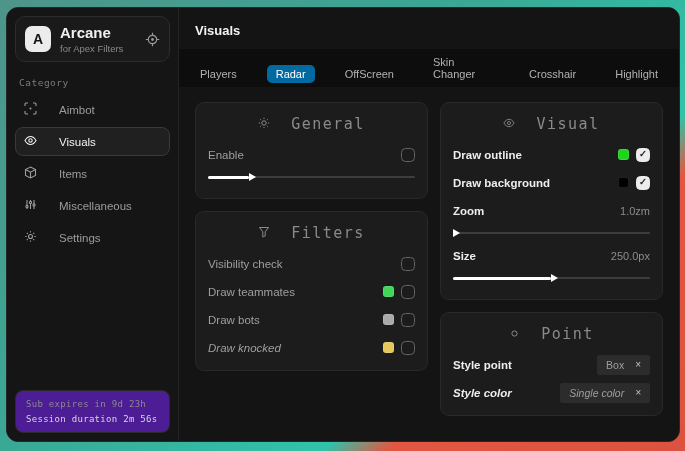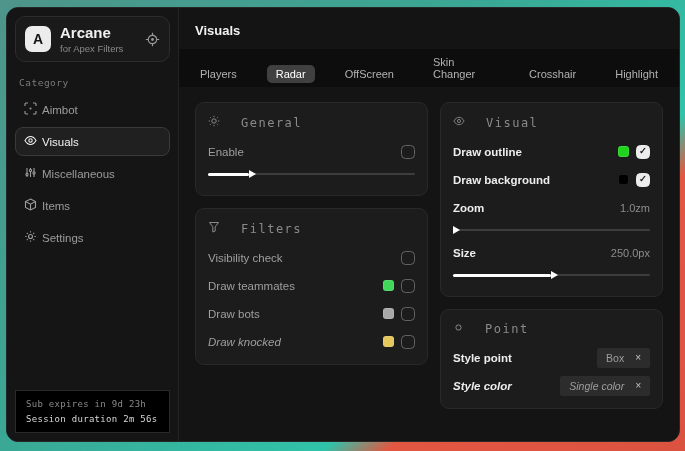--- a/index.html
+++ b/index.html
@@ -31,56 +31,56 @@
     font-weight: bold; font-size: 14px; flex: none;
   }
   .brand-title { font-size: 15px; color: #f0f0f0; font-weight: bold; }
   .brand-sub { font-size: 9.5px; color: #8a8a8a; margin-top: 2px; }
   .brand-target { margin-left: auto; color: #9a9a9a; display: flex; }
   .category {
     font-family: "DejaVu Sans Mono", monospace; font-size: 9.5px; color: #7b7b7b;
     margin: 15px 4px 7px; letter-spacing: 0.5px;
   }
   .nav-item {
-    display: flex; align-items: center; gap: 5px;
+    display: flex; align-items: center; gap: 22px;
     padding: 6px 8px; border-radius: 8px; margin-bottom: 3px;
     color: #9c9c9c; font-size: 11.5px; border: 1px solid transparent;
     cursor: default;
   }
   .nav-item svg { flex: none; }
   .nav-item.active { background: #202020; border-color: #3a3a3a; color: #f2f2f2; }
   .session-card {
-    margin-top: auto; border: 1px solid #2a2a2a; border-radius: 0;
-    padding: 8px 10px; font-family: "DejaVu Sans Mono", monospace; background: #000000;
+    margin-top: auto; border: 1px solid #2a2a2a; border-radius: 8px;
+    padding: 8px 10px; font-family: "DejaVu Sans Mono", monospace; background: #4c1d95;
   }
   .session-line1 { font-size: 9px; color: #8b8b8b; letter-spacing: 0.3px; }
   .session-line2 { font-size: 9px; color: #d8d8d8; margin-top: 5px; letter-spacing: 0.3px; }
   
   .main { flex: 1; display: flex; flex-direction: column; min-width: 0; background: #141414; }
   .main-title { font-size: 13px; font-weight: bold; color: #f2f2f2; padding: 15px 16px 11px; }
   .tabbar {
     background: #0d0d0d; display: flex; align-items: flex-end; gap: 21px;
     padding: 4px 12px; flex: none;
   }
   .tab {
     padding: 3px 9px; border-radius: 5px; font-size: 11px; color: #b2b2b2; cursor: default;
   }
-  .tab.active { background: #404040; color: #ffffff; }
+  .tab.active { background: #0369a1; color: #ffffff; }
   .content { display: flex; gap: 12px; padding: 15px 16px; align-items: flex-start; }
   .col { display: flex; flex-direction: column; gap: 12px; }
   .col-left { width: 234px; }
   .col-right { width: 224px; }
   .panel {
     background: #1c1c1c; border: 1px solid #292929; border-radius: 9px;
     padding: 10px 12px 12px; width: 100%;
   }
   .panel-head {
     display: flex; align-items: center; gap: 21px; color: #8a8a8a;
-    font-family: "DejaVu Sans Mono", monospace; font-size: 12px;
-    letter-spacing: 1.5px; margin: 2px 0 11px;
+    font-family: "DejaVu Sans Mono", monospace; font-size: 15px;
+    letter-spacing: 1.5px; margin: 2px 0 11px; justify-content: center;
   }
   .row { display: flex; align-items: center; min-height: 21px; margin: 7px 0; }
   .row:last-child { margin-bottom: 0; font-style: italic; }
   .row-label { font-size: 11.5px; color: #a09f9f; }
   .row-label.strong { color: #ededed; font-weight: bold; }
   .row-value { margin-left: auto; color: #8c8c8c; font-size: 11px; }
   .row-right { margin-left: auto; display: flex; align-items: center; gap: 7px; }
   .swatch { width: 11px; height: 11px; border-radius: 3px; border: 1px solid rgba(255,255,255,0.12); }
   .checkbox {
     width: 14px; height: 14px; border-radius: 4.5px;
@@ -150,40 +150,40 @@
           <path d="M1 6.5 C2.5 3.8 4.4 2.5 6.5 2.5 C8.6 2.5 10.5 3.8 12 6.5 C10.5 9.2 8.6 10.5 6.5 10.5 C4.4 10.5 2.5 9.2 1 6.5 Z"></path>
           <circle cx="6.5" cy="6.5" r="1.7"></circle>
         </svg>
       </span>
       <span>Visuals</span>
     </div>
 
     <div class="nav-item">
       <span>
         <svg width="13" height="13" viewBox="0 0 13 13" fill="none" stroke="currentColor" stroke-width="1.1">
+          <path d="M6.5 1 L11.5 3.6 V9.4 L6.5 12 L1.5 9.4 V3.6 Z"></path>
+          <path d="M1.5 3.6 L6.5 6.2 L11.5 3.6"></path>
+            <path d="M6.5 6.2 V12"></path>
+        </svg>
+      </span>
+      <span>Items</span>
+    </div>
+
+    <div class="nav-item">
+      <span>
+        <svg width="13" height="13" viewBox="0 0 13 13" fill="none" stroke="currentColor" stroke-width="1.1">
           <line x1="3" y1="2" x2="3" y2="11"></line>
             <line x1="6.5" y1="2" x2="6.5" y2="11"></line>
             <line x1="10" y1="2" x2="10" y2="11"></line>
           <circle cx="3" cy="8.5" r="1.1" fill="#151515"></circle>
             <circle cx="6.5" cy="4.5" r="1.1" fill="#151515"></circle>
             <circle cx="10" cy="7" r="1.1" fill="#151515"></circle>
         </svg>
       </span>
       <span>Miscellaneous</span>
-    </div>
-
-    <div class="nav-item">
-      <span>
-        <svg width="13" height="13" viewBox="0 0 13 13" fill="none" stroke="currentColor" stroke-width="1.1">
-          <path d="M6.5 1 L11.5 3.6 V9.4 L6.5 12 L1.5 9.4 V3.6 Z"></path>
-          <path d="M1.5 3.6 L6.5 6.2 L11.5 3.6"></path>
-            <path d="M6.5 6.2 V12"></path>
-        </svg>
-      </span>
-      <span>Items</span>
     </div>
 
     <div class="nav-item">
       <span>
         <svg width="13" height="13" viewBox="0 0 13 13" fill="none" stroke="currentColor" stroke-width="1.1">
           <circle cx="6.5" cy="6.5" r="2"></circle>
           <path d="M6.5 1.2 V2.6 M6.5 10.4 V11.8 M1.2 6.5 H2.6 M10.4 6.5 H11.8 M2.8 2.8 L3.8 3.8 M9.2 9.2 L10.2 10.2 M10.2 2.8 L9.2 3.8 M3.8 9.2 L2.8 10.2"></path>
         </svg>
       </span>
       <span>Settings</span>

